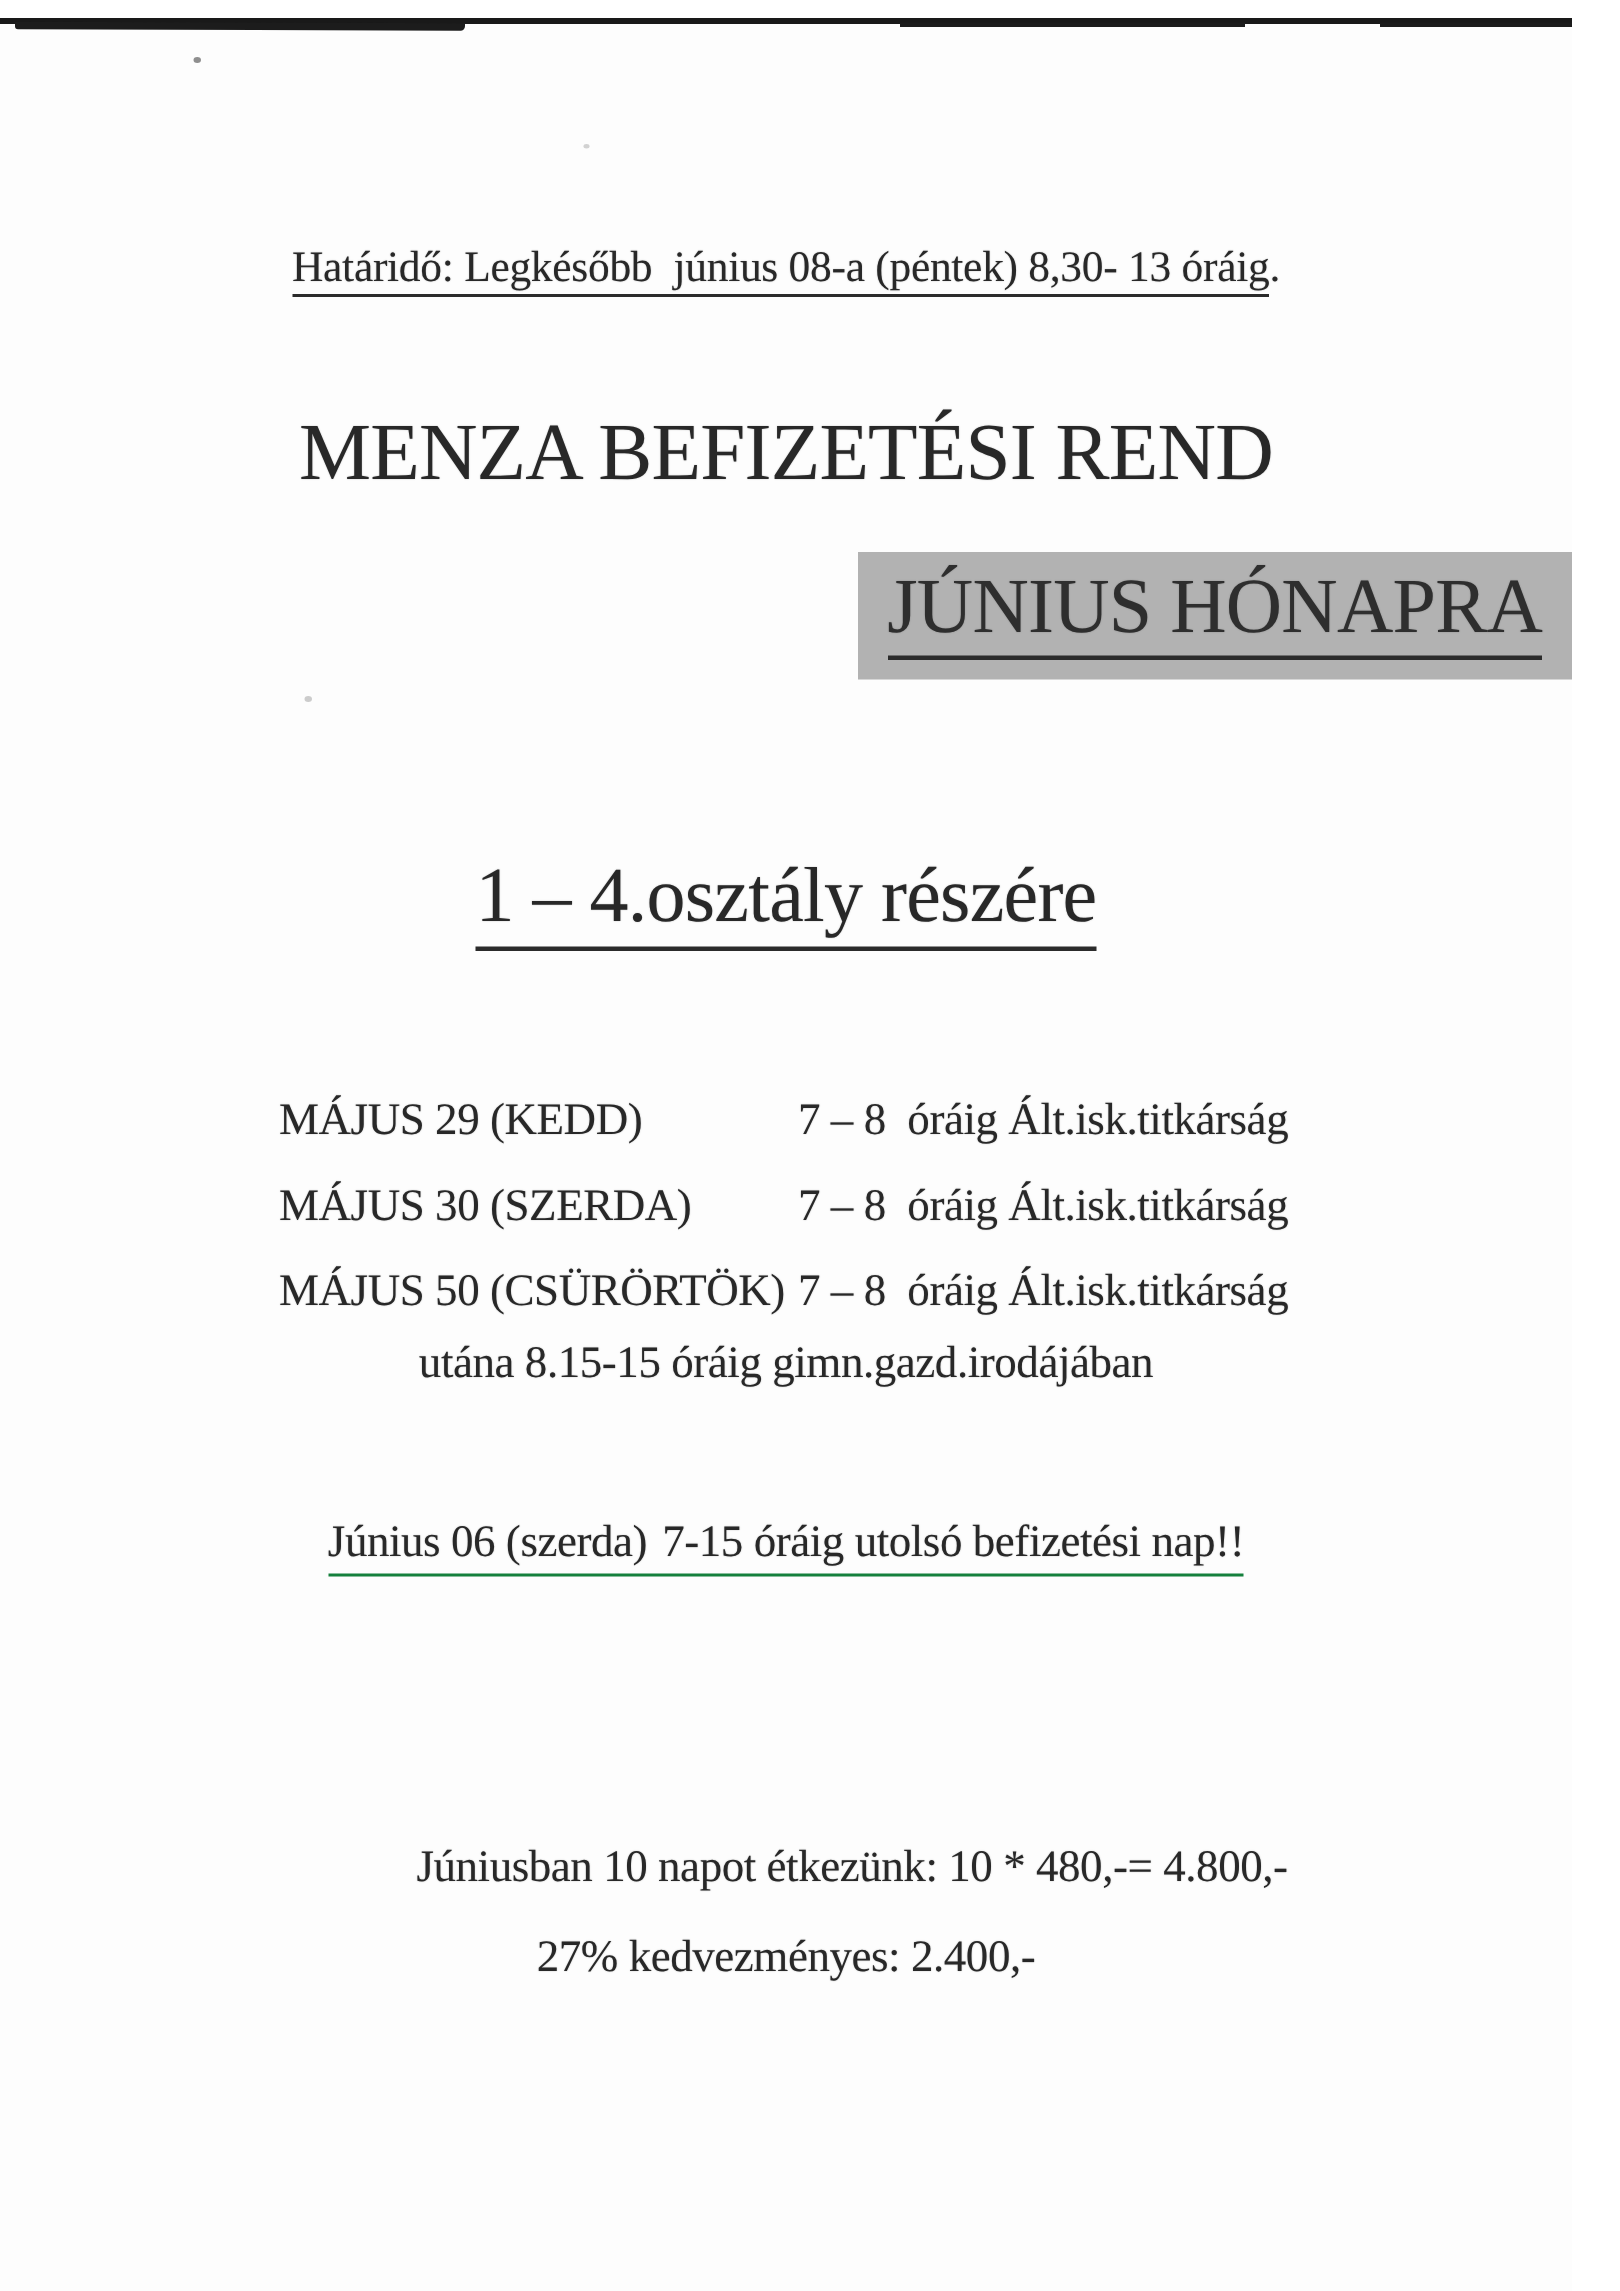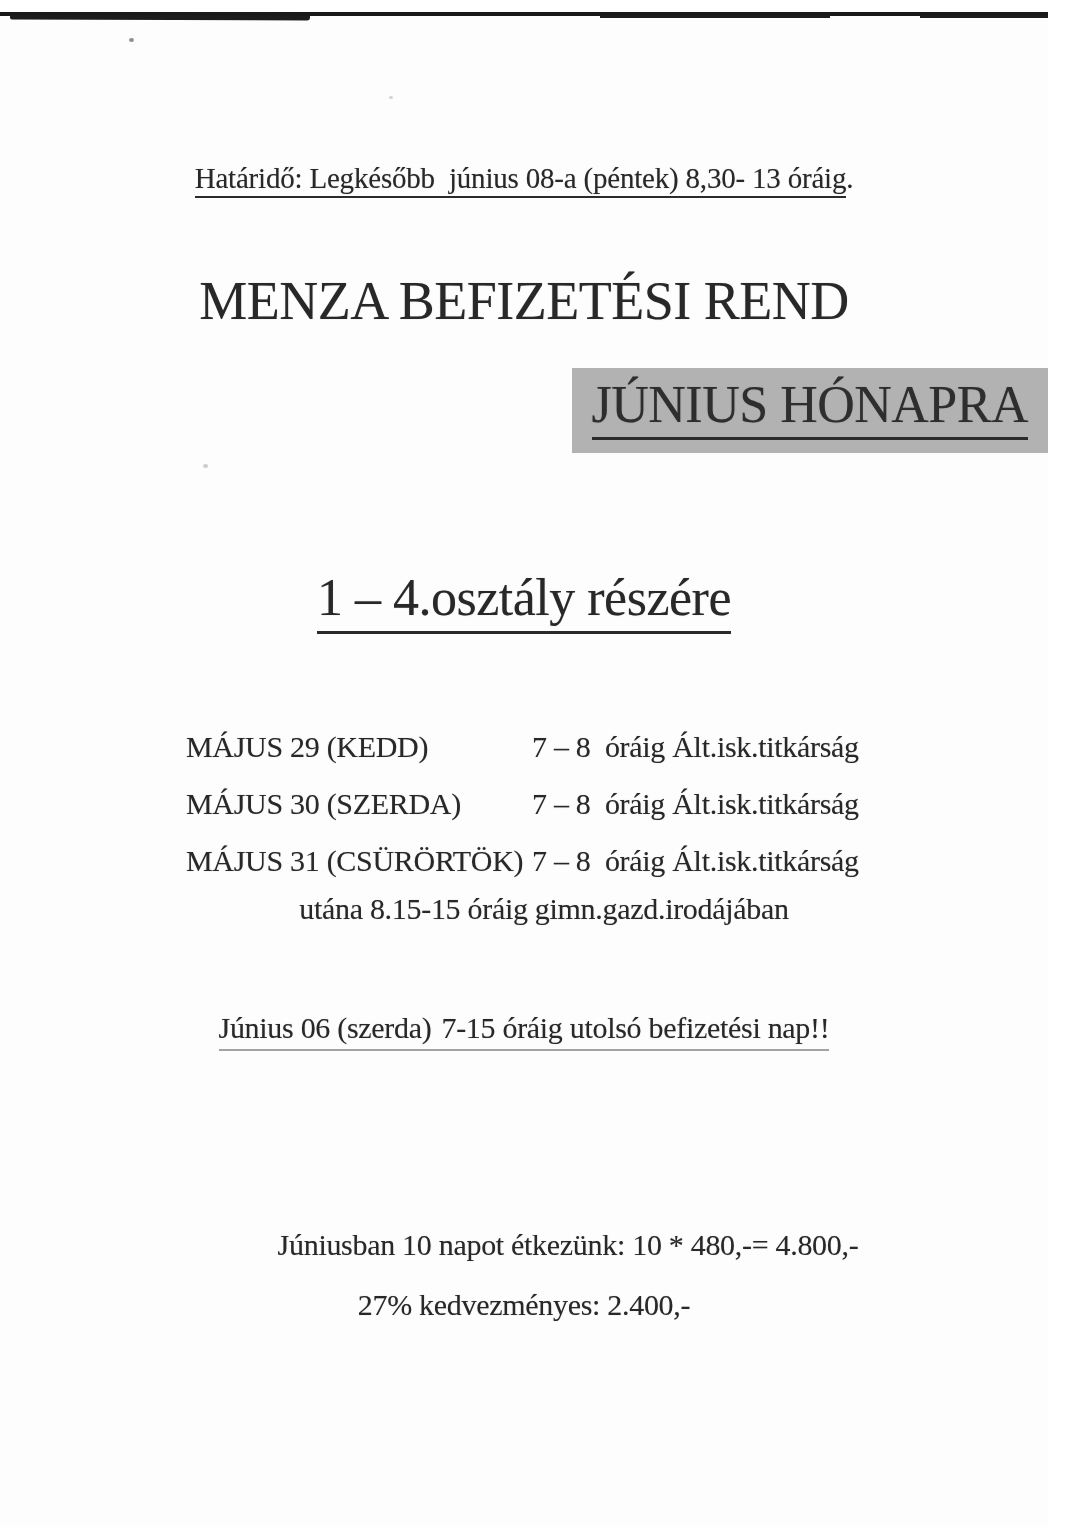--- a/index.html
+++ b/index.html
@@ -60,30 +60,30 @@
   }
 
   
   .may-schedule { position: absolute; top: 706px; left: 186px; width: 800px; font-size: 30px; }
   .may-row { display: grid; grid-template-columns: 346px 1fr; line-height: 57px; }
   .may-row .day { letter-spacing: -0.3px; }
   .may-row .time { letter-spacing: -0.3px; }
 
   .office-note {
     position: absolute; top: 880px; left: 0; width: 100%;
-    text-align: center; font-size: 30px; letter-spacing: -0.3px; padding-left: 20px;
+    text-align: center; font-size: 30px; letter-spacing: -0.3px;
   }
 
   
   .june-schedule { position: absolute; top: 988px; left: 0; width: 100%; font-size: 30px; }
   .june-row { text-align: center; line-height: 56px; letter-spacing: -0.3px; }
   .june-row .day { margin-right: 28px; }
   .june-row.final .day { margin-right: 10px; }
   .june-row.final .ul-wrap {
-    display: inline-block; border-bottom: 2px solid #a3a3a3; padding-bottom: 2px; line-height: 1.25;
+    display: inline-block; border-bottom: 2px solid #15803d; padding-bottom: 2px; line-height: 1.25;
   }
 
   
   .summary-meals {
     position: absolute; top: 1216px; left: 0; width: 100%;
     text-align: center; font-size: 30px; letter-spacing: -0.3px; padding-left: 44px;
   }
   .summary-discount {
     position: absolute; top: 1276px; left: 0; width: 100%;
     text-align: center; font-size: 30px; letter-spacing: -0.3px;
@@ -121,21 +121,21 @@
   <div class="may-schedule">
     <div class="may-row">
       <span class="day">MÁJUS 29 (KEDD)</span>
       <span class="time pre">7 – 8  óráig Ált.isk.titkárság</span>
     </div>
     <div class="may-row">
       <span class="day">MÁJUS 30 (SZERDA)</span>
       <span class="time pre">7 – 8  óráig Ált.isk.titkárság</span>
     </div>
     <div class="may-row">
-      <span class="day">MÁJUS 31 (CSÜRÖRTÖK)</span>
+      <span class="day">MÁJUS 50 (CSÜRÖRTÖK)</span>
       <span class="time pre">7 – 8  óráig Ált.isk.titkárság</span>
     </div>
   </div>
 
   <div class="office-note">utána 8.15-15 óráig gimn.gazd.irodájában</div>
 
   <div class="june-schedule">
     <div class="june-row final">
       <span class="ul-wrap"><span class="day">Június 06 (szerda)</span><span class="time">7-15 óráig utolsó befizetési nap!!</span></span>
     </div>

